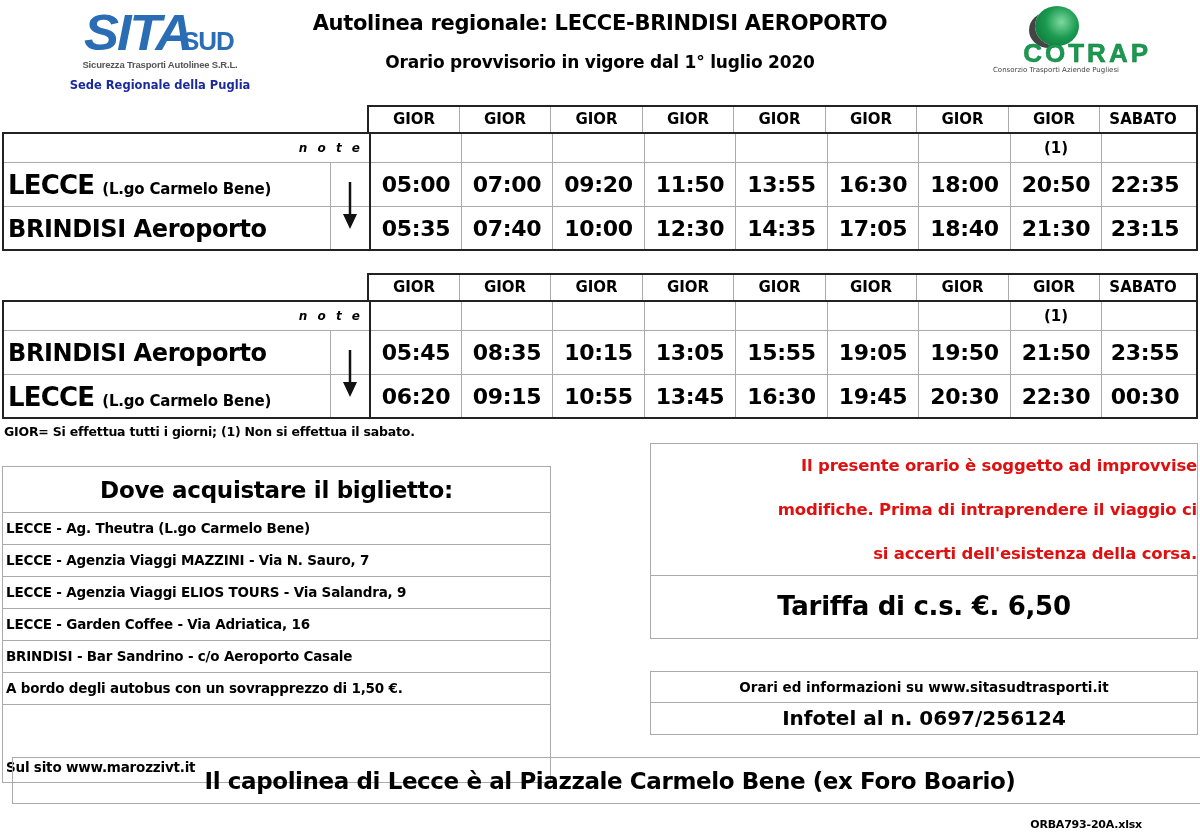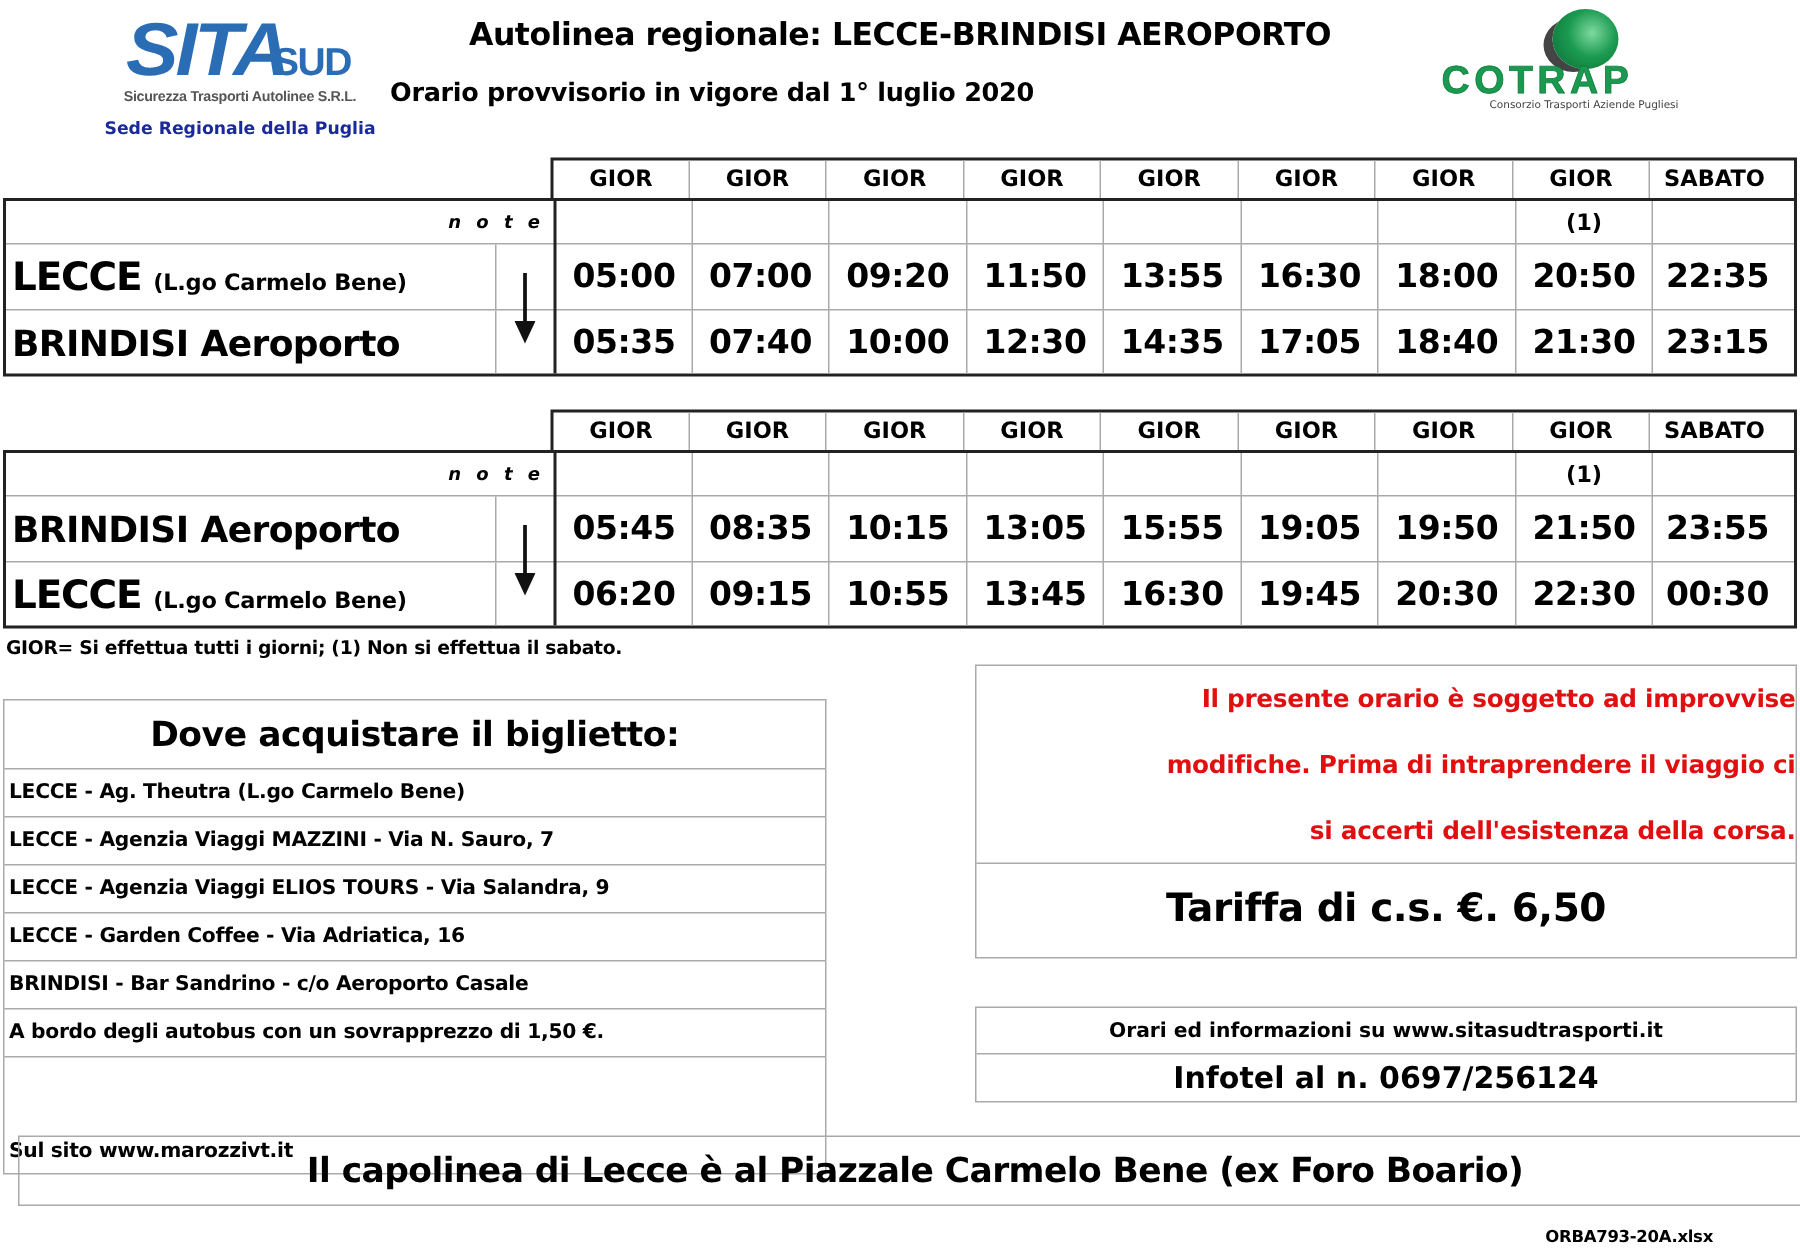--- a/index.html
+++ b/index.html
@@ -7,25 +7,25 @@
   body { position: relative; font-family: "DejaVu Sans", sans-serif; color: #000; }
 
   
   .logo-sita { position: absolute; left: 60px; top: 2px; width: 200px; height: 92px; text-align: center; }
   .logo-sita .sita-big { position: absolute; left: 24px; top: 2px; font-family: "Liberation Sans", sans-serif; font-weight: 900; font-style: italic; font-size: 50px; letter-spacing: -2px; color: #2a6db5; transform: scaleX(1.05); transform-origin: left; }
   .logo-sita .sita-sud { position: absolute; left: 122px; top: 24px; font-family: "Liberation Sans", sans-serif; font-weight: 900; font-size: 26px; color: #2a6db5; letter-spacing: -1px; }
   .logo-sita .sub1 { position: absolute; left: 0; top: 57px; width: 200px; font-family: "Liberation Sans", sans-serif; font-size: 9.5px; font-weight: bold; color: #555; letter-spacing: -0.2px; white-space: nowrap; }
   .logo-sita .sub2 { position: absolute; left: 0; top: 76px; width: 200px; font-size: 11.5px; font-weight: bold; color: #1a2a9a; white-space: nowrap; }
 
   .title { position: absolute; left: 260px; top: 11px; width: 680px; text-align: center; font-size: 21px; font-weight: bold; white-space: nowrap; letter-spacing: -0.3px; }
-  .subtitle { position: absolute; left: 260px; top: 52px; width: 680px; text-align: left; font-size: 17px; font-weight: bold; white-space: nowrap; letter-spacing: -0.2px; }
+  .subtitle { position: absolute; left: 260px; top: 52px; width: 680px; text-align: center; font-size: 17px; font-weight: bold; white-space: nowrap; letter-spacing: -0.2px; }
 
   .logo-cotrap { position: absolute; left: 955px; top: 2px; width: 200px; height: 80px; }
   .logo-cotrap .globe { position: absolute; left: 80px; top: 4px; width: 44px; height: 40px; border-radius: 50%; background: radial-gradient(circle at 60% 40%, #7ed9a0 0%, #1a9a50 45%, #0d6a35 100%); box-shadow: -8px 4px 0 -2px #444; }
-  .logo-cotrap .word { position: absolute; left: 6px; top: 36px; width: 190px; text-align: left; font-family: "Liberation Sans", sans-serif; font-size: 26px; font-weight: bold; color: #1a9a50; letter-spacing: 3px; -webkit-text-stroke: 0.5px #0d7a38; }
+  .logo-cotrap .word { position: absolute; left: 6px; top: 36px; width: 190px; text-align: right; font-family: "Liberation Sans", sans-serif; font-size: 26px; font-weight: bold; color: #1a9a50; letter-spacing: 3px; -webkit-text-stroke: 0.5px #0d7a38; }
   .logo-cotrap .tag { position: absolute; left: 6px; top: 64px; width: 190px; text-align: center; font-size: 7px; color: #444; white-space: nowrap; }
 
   
   .tt { position: absolute; left: 0; width: 1200px; }
   .tt .hdr { position: absolute; left: 367px; top: 0; height: 29px; width: 831px; border: 2px solid #222; border-bottom: 2px solid #222; display: flex; }
   .tt .hdr .c { flex: 0 0 auto; text-align: center; font-size: 15px; font-weight: bold; line-height: 25px; border-right: 1px solid #aaa; }
   .tt .hdr .c:last-child { border-right: none; }
   .tt .body { position: absolute; left: 2px; top: 27px; width: 1196px; height: 119px; border: 2px solid #222; }
   .tt .note-row { position: absolute; left: 0; top: 0; width: 100%; height: 29px; border-bottom: 1px solid #aaa; }
   .tt .note-label { position: absolute; left: 0; top: 0; width: 363px; height: 29px; text-align: right; padding-right: 4px; font-size: 12px; font-weight: bold; font-style: italic; letter-spacing: 3px; line-height: 29px; }

